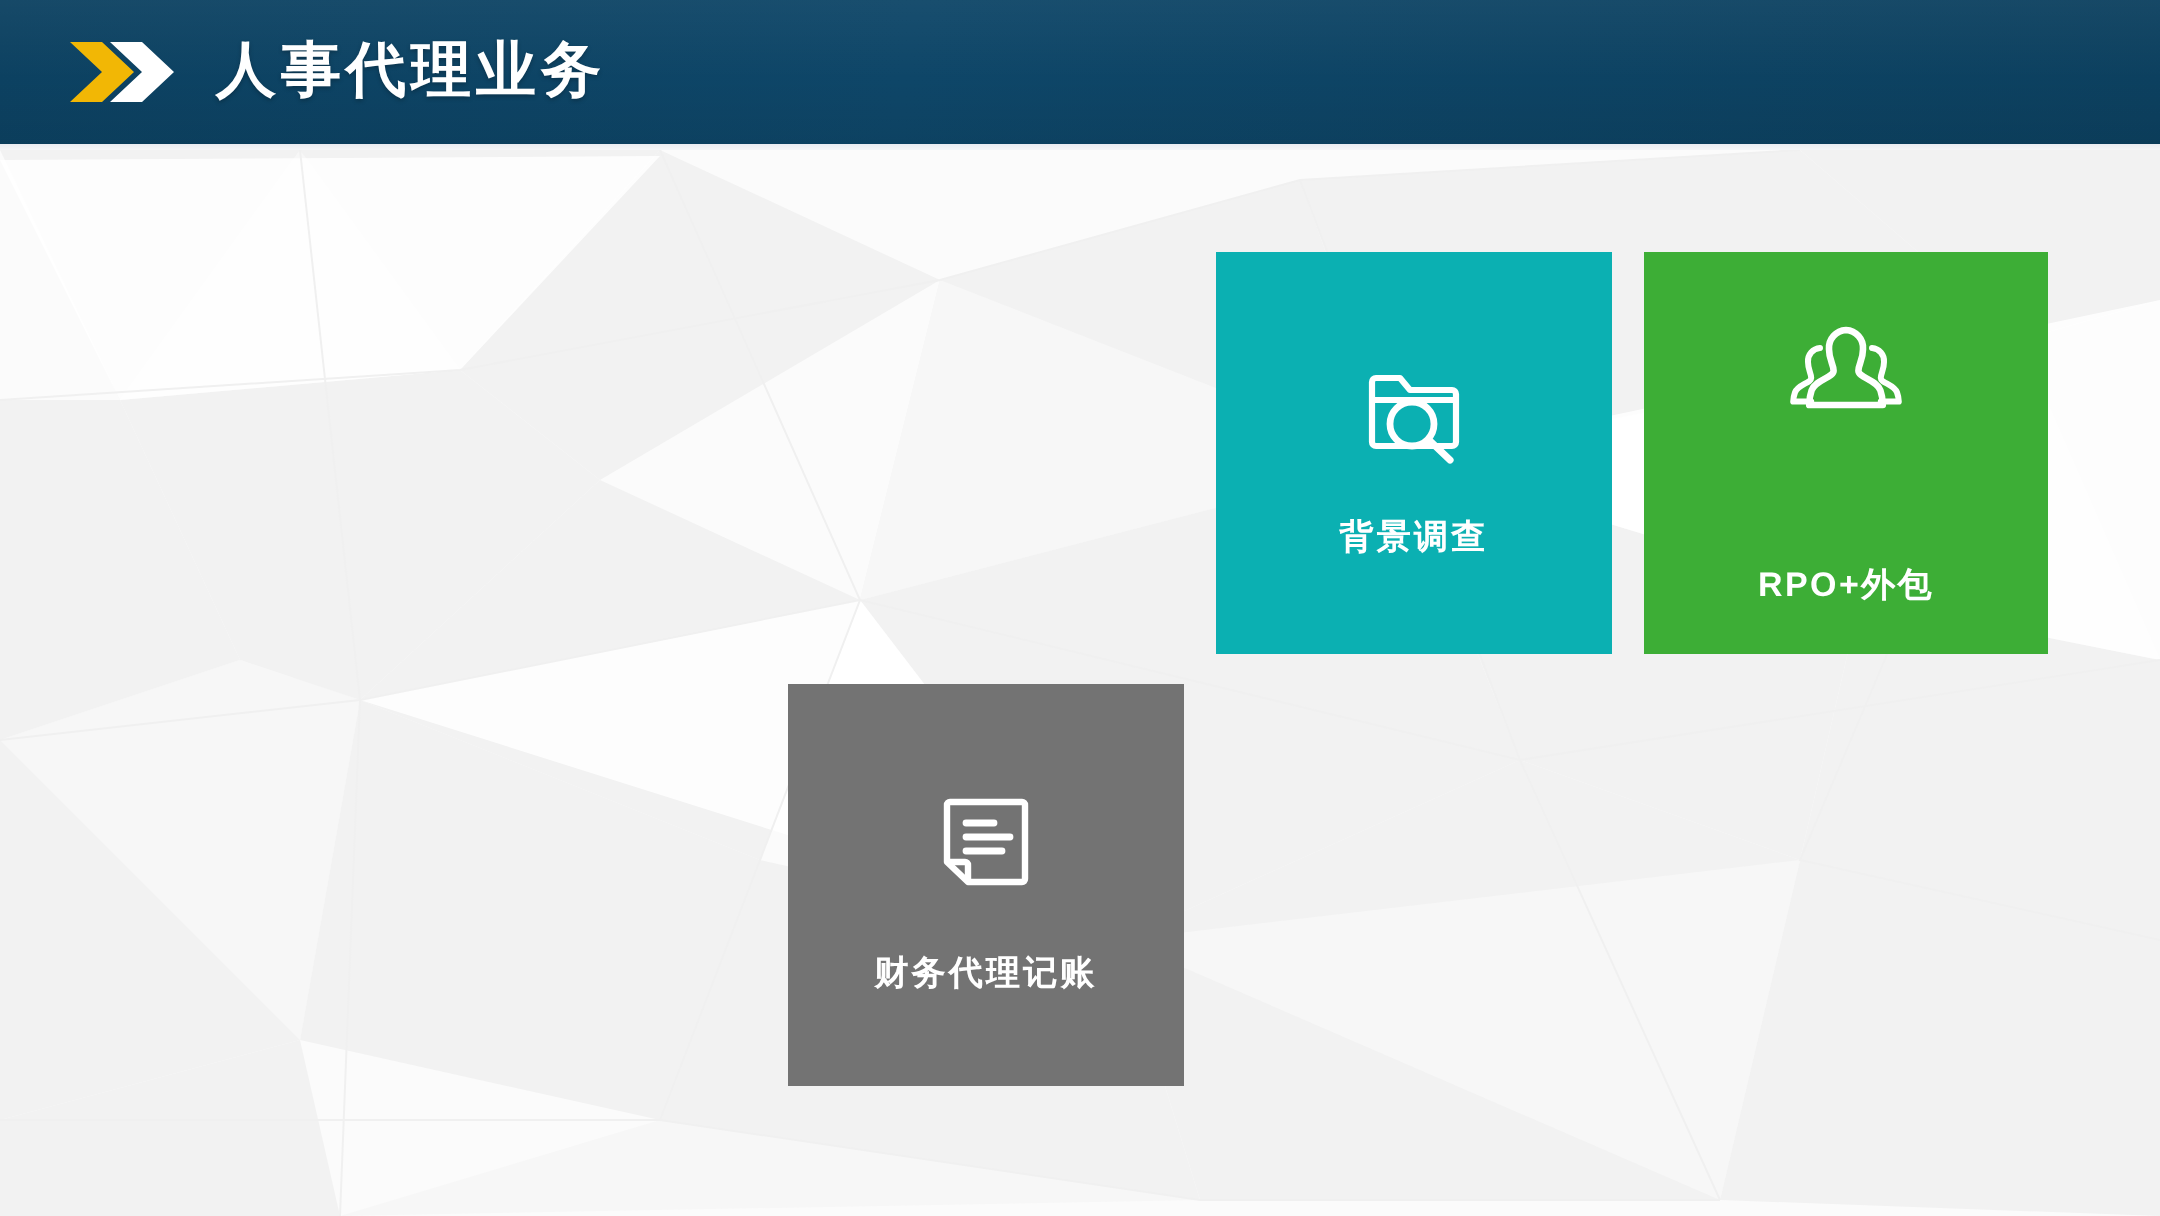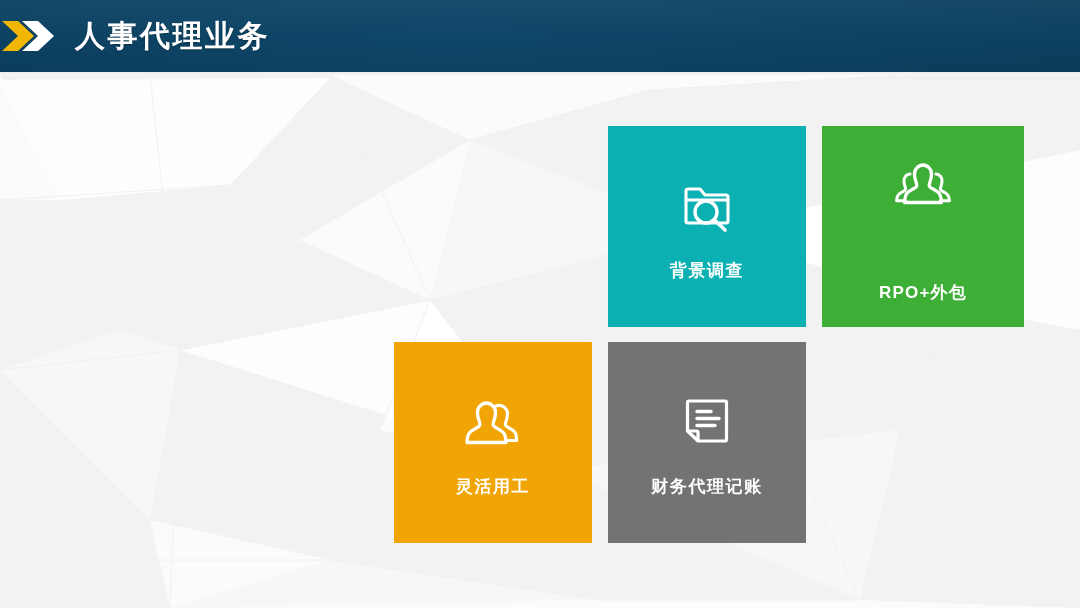--- a/index.html
+++ b/index.html
@@ -36,20 +36,21 @@
     top: 0;
     left: 0;
     width: 1080px;
     height: 72px;
     background: #0d4364;
     background-image: linear-gradient(100deg, #0c4161 0%, #0e4668 42%, #0c405f 100%);
     z-index: 5;
     display: flex;
     align-items: center;
     box-sizing: border-box;
+    padding-left: 33px;
   }
   .header-shine {
     position: absolute;
     left: 0; top: 0;
     width: 100%; height: 100%;
     background: linear-gradient(180deg, rgba(255,255,255,0.045) 0%, rgba(255,255,255,0.0) 55%, rgba(0,0,0,0.06) 100%);
     pointer-events: none;
   }
   .header-rule {
     position: absolute;
@@ -192,21 +193,21 @@
 
     <span class="header-title">人事代理业务</span>
   </div>
   <div class="header-rule"></div>
 
   <div class="tile-grid">
 
     <div class="tile empty"></div>
 
 
-    <div class="tile" id="tile-1" style="background: rgb(11, 176, 178);">
+    <div class="tile" id="tile-1" style="background: rgb(11, 176, 178); font-family: Liberation Mono, monospace;">
       <span class="tile-icon">
         <svg viewBox="0 0 62 62" aria-hidden="true">
           <path d="M10 47 V17 a2 2 0 0 1 2 -2 H24 l5 6 H50 a2 2 0 0 1 2 2 V47 a2 2 0 0 1 -2 2 H12 a2 2 0 0 1 -2 -2 Z" fill="none" stroke="#ffffff" stroke-width="3.1" stroke-linejoin="round"></path>
           <line x1="11" y1="26" x2="51" y2="26" stroke="#ffffff" stroke-width="3.1" stroke-linecap="round"></line>
           <circle cx="30" cy="38" r="11" fill="none" stroke="#ffffff" stroke-width="3.4"></circle>
           <line x1="38.5" y1="46" x2="49" y2="56" stroke="#ffffff" stroke-width="3.6" stroke-linecap="round"></line>
         </svg>
       </span>
       <span class="tile-label">背景调查</span>
     </div>
@@ -215,29 +216,20 @@
       <span class="tile-icon">
         <svg viewBox="0 0 62 62" aria-hidden="true">
           <path d="M18 22 a6.5 6.5 0 0 0 -6 7 c0 4 1.6 5.5 1.6 8 c0 2.5 -6.6 3.2 -8.1 7.2 c-0.8 2.2 -0.9 4.6 -0.9 4.6 h9" fill="none" stroke="#ffffff" stroke-width="3" stroke-linejoin="round" stroke-linecap="round"></path>
           <path d="M44 22 a6.5 6.5 0 0 1 6 7 c0 4 -1.6 5.5 -1.6 8 c0 2.5 6.6 3.2 8.1 7.2 c0.8 2.2 0.9 4.6 0.9 4.6 h-9" fill="none" stroke="#ffffff" stroke-width="3" stroke-linejoin="round" stroke-linecap="round"></path>
           <path d="M31 13 a9 9 0 0 0 -8.5 9.6 c0 5.4 2.3 7.6 2.3 10.8 c0 3.4 -9 4.4 -11 9.8 c-1.1 3 -1.2 7.3 -1.2 7.3 h36.8 s-0.1 -4.3 -1.2 -7.3 c-2 -5.4 -11 -6.4 -11 -9.8 c0 -3.2 2.3 -5.4 2.3 -10.8 A9 9 0 0 0 31 13 Z" fill="none" stroke="#ffffff" stroke-width="3.3" stroke-linejoin="round" stroke-linecap="round"></path>
         </svg>
       </span>
       <span class="tile-label latin-mix">RPO+外包</span>
     </div>
 
-    <div class="tile" id="tile-3" style="background: rgb(240, 165, 4);">
-      <span class="tile-icon">
-        <svg viewBox="0 0 62 62" aria-hidden="true">
-          <path d="M34 16 a8.5 8.5 0 0 1 11.5 8.4 c0 5 -2.2 7.1 -2.2 10.1 c0 3.2 8.4 4.1 10.3 9.1 c1 2.8 1.1 6.9 1.1 6.9 h-9" fill="none" stroke="#ffffff" stroke-width="3.1" stroke-linejoin="round" stroke-linecap="round"></path>
-          <path d="M24.5 13 a9.5 9.5 0 0 0 -9 10.1 c0 5.7 2.4 8 2.4 11.4 c0 3.6 -9.5 4.6 -11.6 10.3 c-1.2 3.2 -1.3 7.7 -1.3 7.7 h39 s-0.1 -4.5 -1.3 -7.7 c-2.1 -5.7 -11.6 -6.7 -11.6 -10.3 c0 -3.4 2.4 -5.7 2.4 -11.4 A9.5 9.5 0 0 0 24.5 13 Z" fill="none" stroke="#ffffff" stroke-width="3.3" stroke-linejoin="round" stroke-linecap="round"></path>
-        </svg>
-      </span>
-      <span class="tile-label">灵活用工</span>
-    </div>
 
     <div class="tile" id="tile-4" style="background: #737373;">
       <span class="tile-icon">
         <svg viewBox="0 0 62 62" aria-hidden="true">
           <path d="M13 11 H49 a1.5 1.5 0 0 1 1.5 1.5 V49.5 a1.5 1.5 0 0 1 -1.5 1.5 H22 L11.5 41 V12.5 A1.5 1.5 0 0 1 13 11 Z" fill="none" stroke="#ffffff" stroke-width="3.2" stroke-linejoin="round"></path>
           <path d="M22 51 V42.5 a1.5 1.5 0 0 0 -1.5 -1.5 H11.5" fill="none" stroke="#ffffff" stroke-width="3.2" stroke-linejoin="round"></path>
           <line x1="21" y1="21.5" x2="35" y2="21.5" stroke="#ffffff" stroke-width="3.4" stroke-linecap="round"></line>
           <line x1="21" y1="28.5" x2="43" y2="28.5" stroke="#ffffff" stroke-width="3.4" stroke-linecap="round"></line>
           <line x1="21" y1="35.5" x2="39" y2="35.5" stroke="#ffffff" stroke-width="3.4" stroke-linecap="round"></line>
         </svg>

